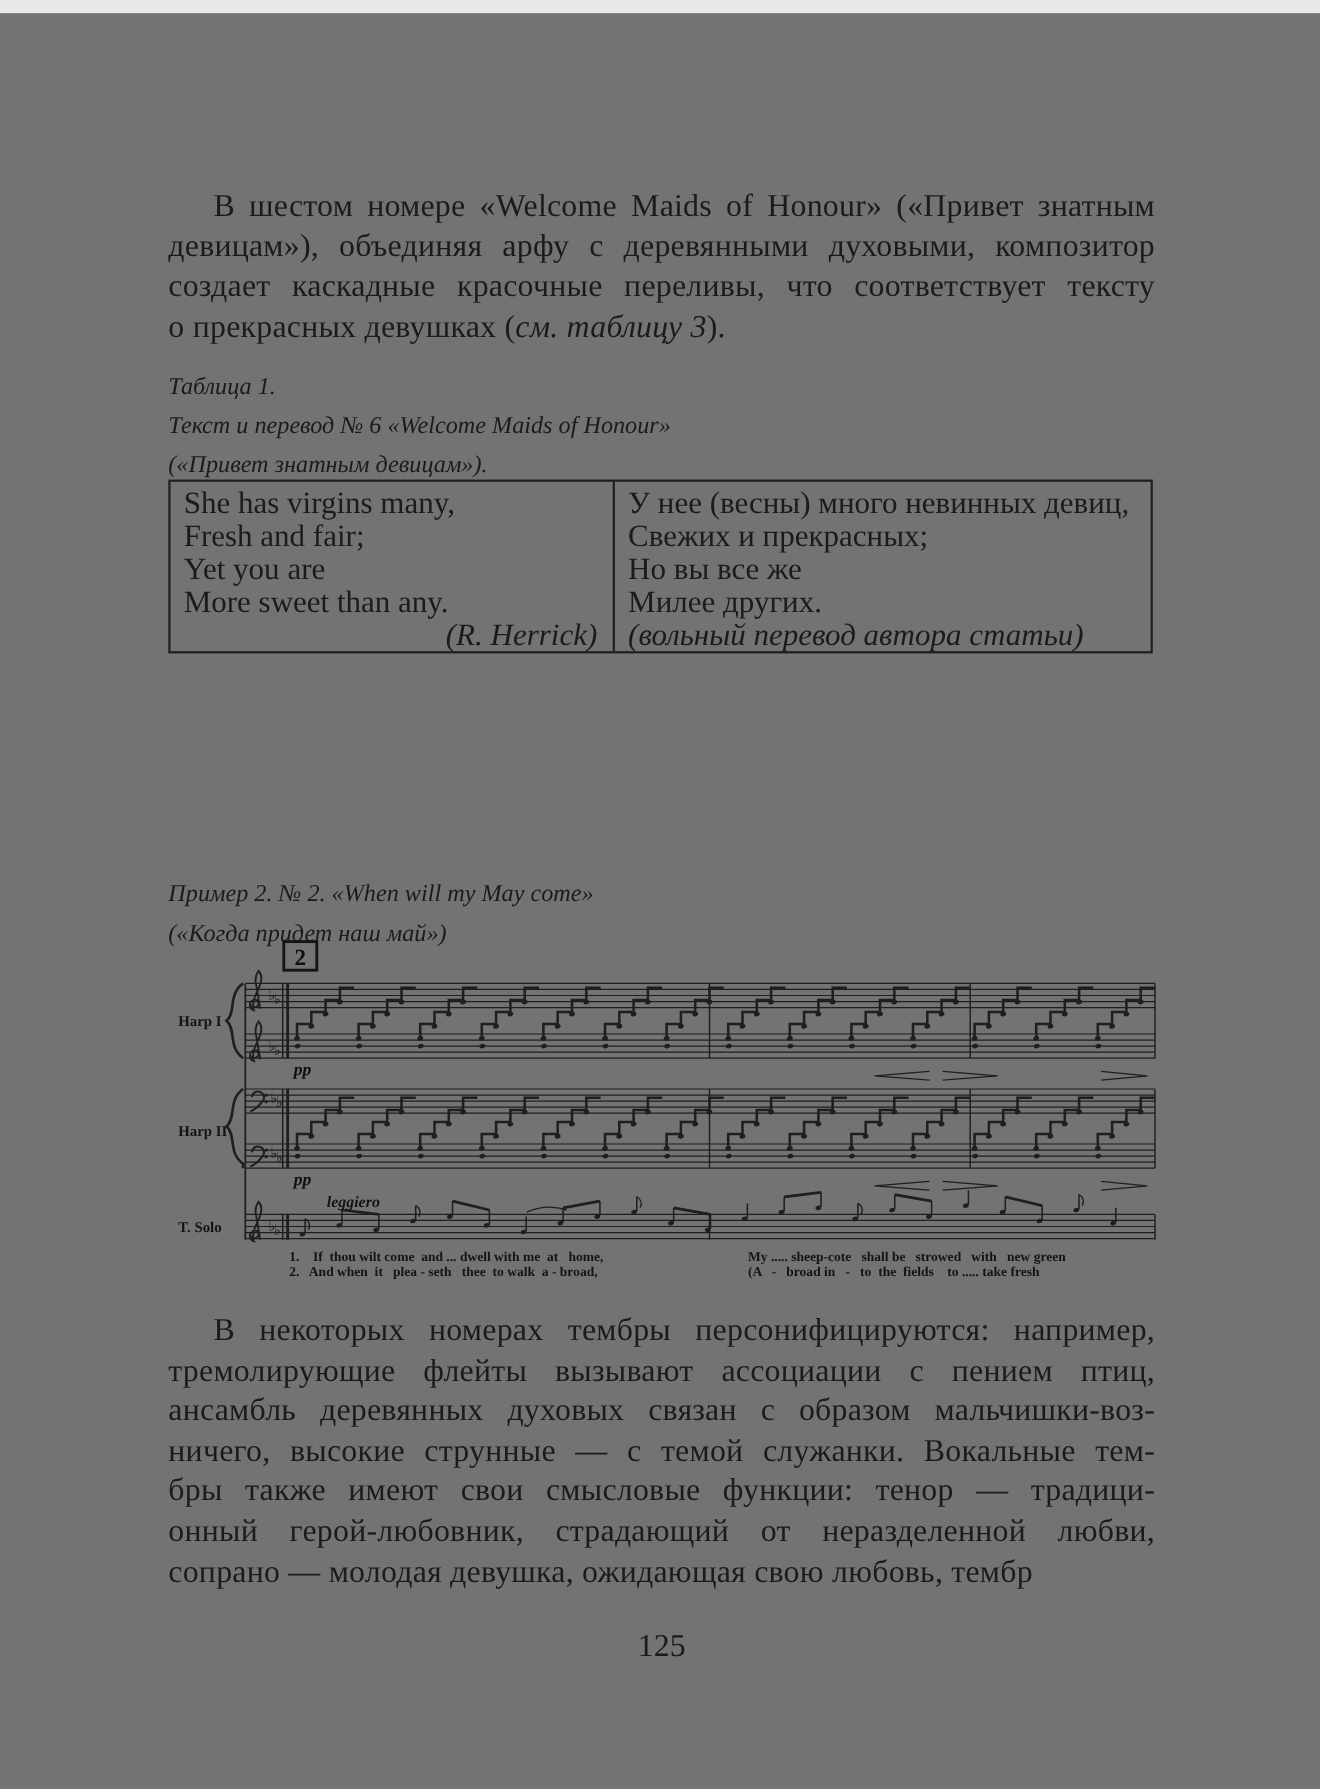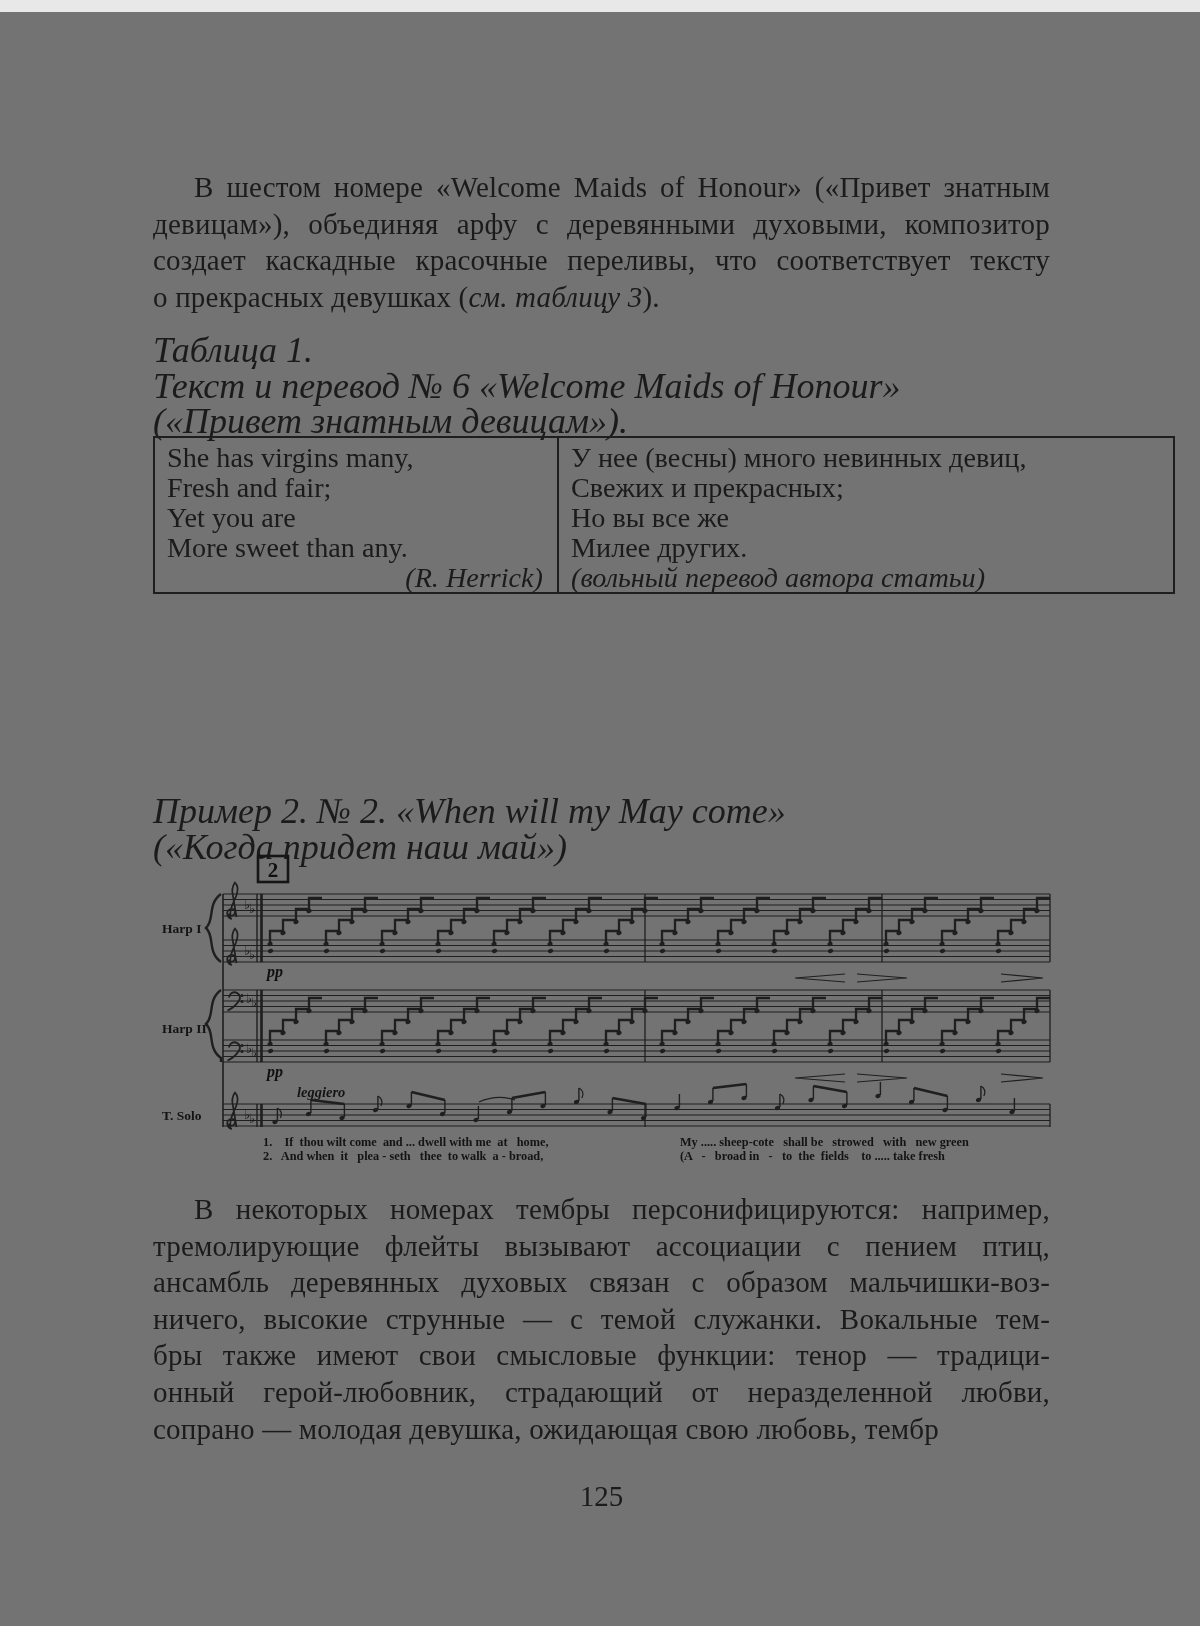--- a/index.html
+++ b/index.html
@@ -8,23 +8,23 @@
     background:#737373; color:#1b1b1b;
     font-family:"Liberation Serif", serif; overflow:hidden;
   }
   .block { position:absolute; left:153px; width:897px; }
   .body-text { font-size:29px; line-height:36.6px; letter-spacing:0.2px; }
   .tline { text-align:justify; text-align-last:justify; }
   .tline.last { text-align-last:left; }
   .plain .tline, .plain .tline.last { text-align:left; text-align-last:auto; }
   .lines.indent .tline:first-child { text-indent:41px; }
   .it { font-style:italic; }
-  .caption { font-size:36px; line-height:35.5px; font-style:italic; }
+  .caption { font-size:22px; line-height:35.5px; font-style:italic; }
   .qtable {
-    position:absolute; left:153px; top:424px; width:1022px; height:158px;
+    position:absolute; left:153px; top:424px; width:895px; height:158px;
     border:2px solid #1e1e1e; box-sizing:border-box; display:flex;
   }
   .cell { box-sizing:border-box; font-size:28.2px; line-height:30px; padding:5px 10px 0 12px; }
   .cell-left { width:404px; border-right:2px solid #1e1e1e; }
   .cell-right { flex:1; }
   .attr { font-style:italic; }
   .attr-right { text-align:right; padding-right:4px; }
   #score-svg { position:absolute; left:145px; top:838px; }
   .pageno { position:absolute; left:153px; top:1468px; width:897px; text-align:center; font-size:29px; }
   

